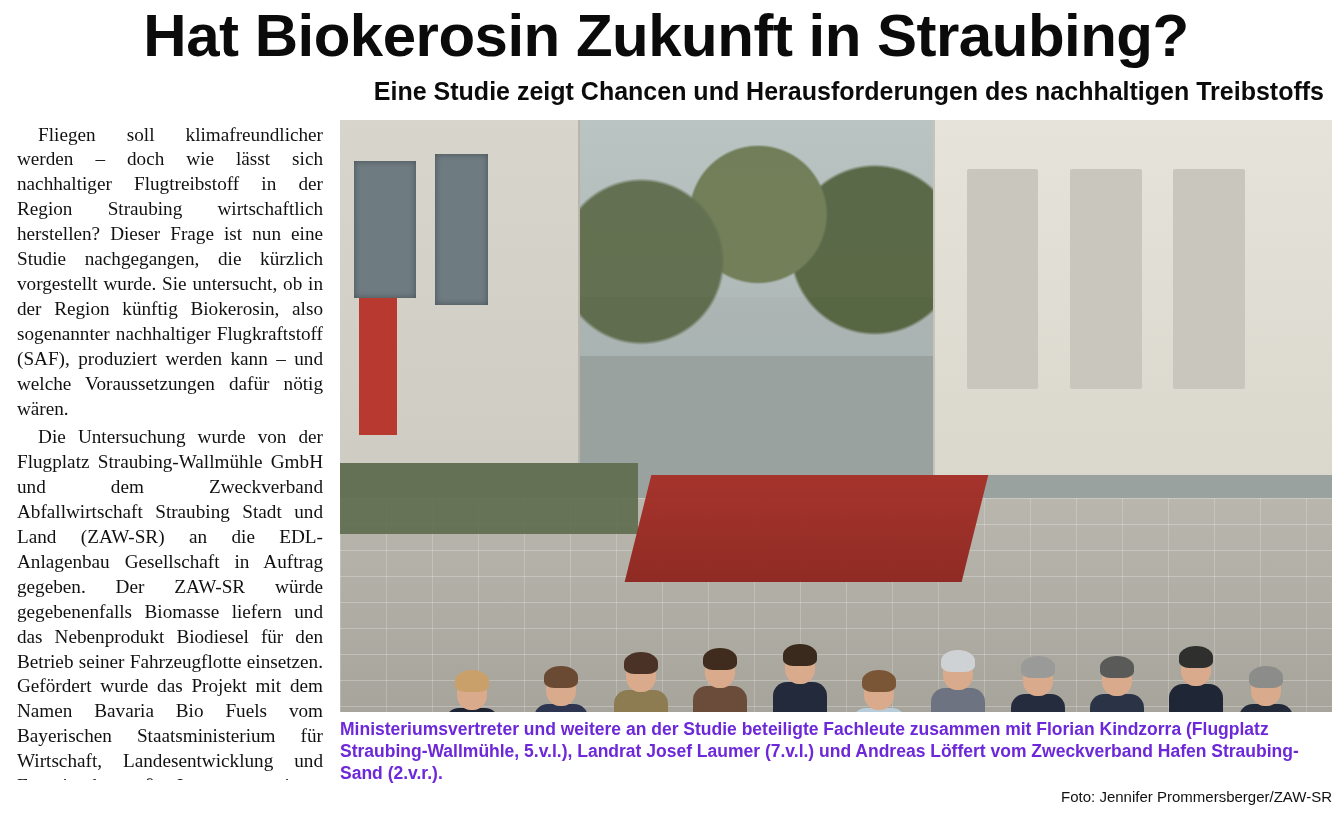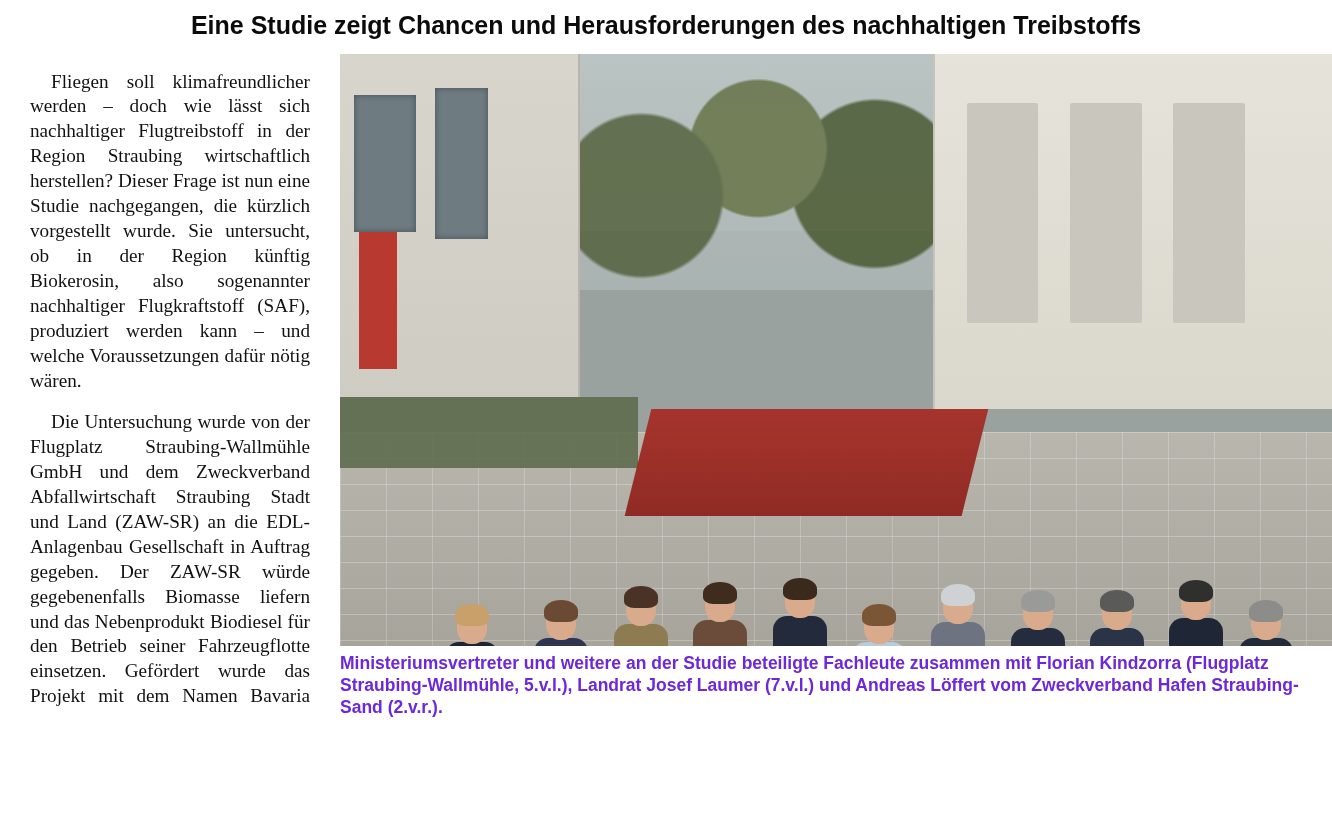--- a/index.html
+++ b/index.html
@@ -31,21 +31,21 @@
     text-align: center;
     letter-spacing: -0.5px;
     margin: 6px 0 0 0;
     color: #0b0b0b;
   }
   .subheadline {
     font-family: "Liberation Sans", sans-serif;
     font-weight: bold;
     font-size: 25px;
     line-height: 1.1;
-    text-align: center;
+    text-align: right;
     margin: 12px 0 0 0;
     color: #0b0b0b;
   }
 
   
   .content {
     position: relative;
     margin-top: 14px;
     display: flex;
     align-items: flex-start;
@@ -59,21 +59,21 @@
     text-align: justify;
     text-justify: inter-word;
     hyphens: manual;
     color: #111;
     padding-left: 6px;
     box-sizing: border-box;
     height: 660px;
     overflow: hidden;
   }
   .column p {
-    margin: 16px;
+    margin: 3px;
   }
   .column p + p {
     text-indent: 1.1em;
   }
   .column p:first-child {
     text-indent: 1.1em;
   }
 
   .figure {
     flex: 1 1 auto;
@@ -214,20 +214,21 @@
     margin-top: 4px;
     width: 992px;
     color: #111;
   }
 </style>
 </head>
 <body>
 
 <div class="page">
 
+  <h1 class="headline">Hat Biokerosin Zukunft in Straubing?</h1>
   <h2 class="subheadline">Eine Studie zeigt Chancen und Herausforderungen des nachhaltigen Treibstoffs</h2>
 
   <div class="content">
 
     <div class="column">
       <p>Fliegen soll klimafreundlicher werden – doch wie lässt sich nachhaltiger Flugtreibstoff in der Region Straubing wirtschaftlich herstellen? Dieser Frage ist nun eine Studie nachgegangen, die kürzlich vorgestellt wurde. Sie untersucht, ob in der Region künftig Biokerosin, also sogenannter nachhaltiger Flugkraftstoff (SAF), produziert werden kann – und welche Voraussetzungen dafür nötig wären.</p>
       <p>Die Untersuchung wurde von der Flugplatz Straubing-Wallmühle GmbH und dem Zweckverband Abfallwirtschaft Straubing Stadt und Land (ZAW-SR) an die EDL-Anlagenbau Gesellschaft in Auftrag gegeben. Der ZAW-SR würde gegebenenfalls Biomasse liefern und das Nebenprodukt Biodiesel für den Betrieb seiner Fahrzeugflotte einsetzen. Gefördert wurde das Projekt mit dem Namen Bavaria Bio Fuels vom Bayerischen Staatsministerium für Wirtschaft, Landesentwicklung und Energie, das großes Interesse an einem bayerischen Produktionsstandort für nachhaltigen Flugkraftstoff signalisiert hat.</p>
 
     </div>
 
@@ -317,16 +318,17 @@
           <div class="person" style="left:90%;">
             <div class="hair" style="top:2px; background:#8c8c8a;"></div>
             <div class="head" style="top:8px;"></div>
             <div class="torso" style="top:40px; height:126px; background:#232a3a;"></div>
 
           </div>
         </div>
       </div>
 
       <div class="caption">Ministeriumsvertreter und weitere an der Studie beteiligte Fachleute zusammen mit Florian Kindzorra (Flugplatz Straubing-Wallmühle, 5.v.l.), Landrat Josef Laumer (7.v.l.) und Andreas Löffert vom Zweckverband Hafen Straubing-Sand (2.v.r.).</div>
+      <div class="credit">Foto: Jennifer Prommersberger/ZAW-SR</div>
 
     </div>
   </div>
 </div>
 
 </body></html>

